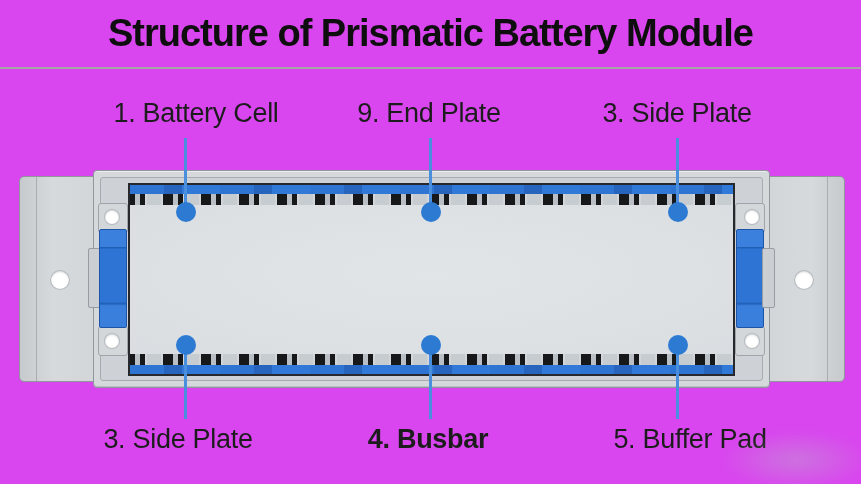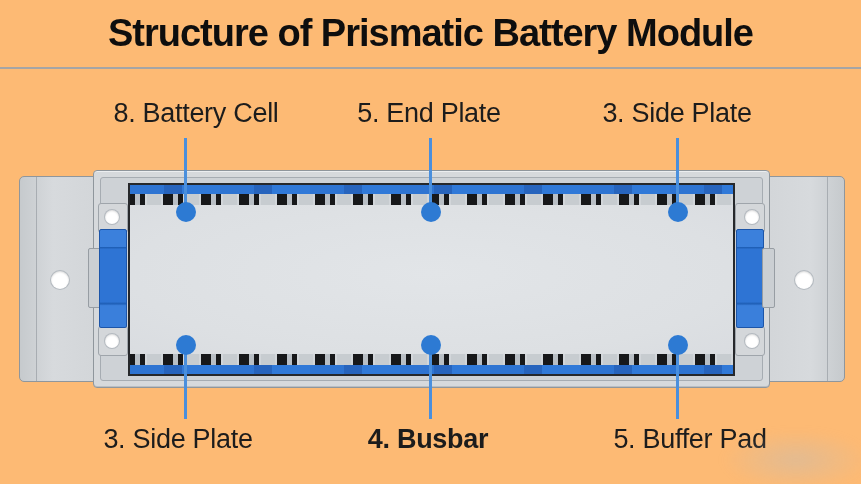--- a/index.html
+++ b/index.html
@@ -1,17 +1,17 @@
 <!DOCTYPE html>
 <html><head>
 <meta charset="utf-8">
 <style>
   html,body{margin:0;padding:0;background:#e9e9e9;}
   .stage{
-    position:relative;width:861px;height:484px;background:#fdba74;
+    position:relative;width:861px;height:484px;background:#d946ef;
     font-family:"Liberation Sans", sans-serif;overflow:hidden;
   }
   
   .title{
     position:absolute;left:0;top:12px;width:100%;text-align:center;
     font-size:38px;font-weight:700;color:#0e0e0e;letter-spacing:-1px;
   }
   .divider{
     position:absolute;left:0;top:67px;width:100%;height:2px;background:#a5a5a5;
   }
@@ -90,22 +90,22 @@
   }
 </style>
 </head>
 <body>
 
 <div class="stage">
 
   <div class="title">Structure of Prismatic Battery Module</div>
   <div class="divider"></div>
 
-  <div class="callout-label" style="left:196px;top:98px;">8. Battery Cell</div>
-  <div class="callout-label" style="left:429px;top:98px;">5. End Plate</div>
+  <div class="callout-label" style="left:196px;top:98px;">1. Battery Cell</div>
+  <div class="callout-label" style="left:429px;top:98px;">9. End Plate</div>
   <div class="callout-label" style="left:677px;top:98px;">3. Side Plate</div>
 
   <div>
 
     <div class="flange left">
       <div class="seam"></div>
       <div class="hole" style="left:31px;top:94px;width:18px;height:18px;"></div>
     </div>
     <div class="flange right">
       <div class="seam"></div>

